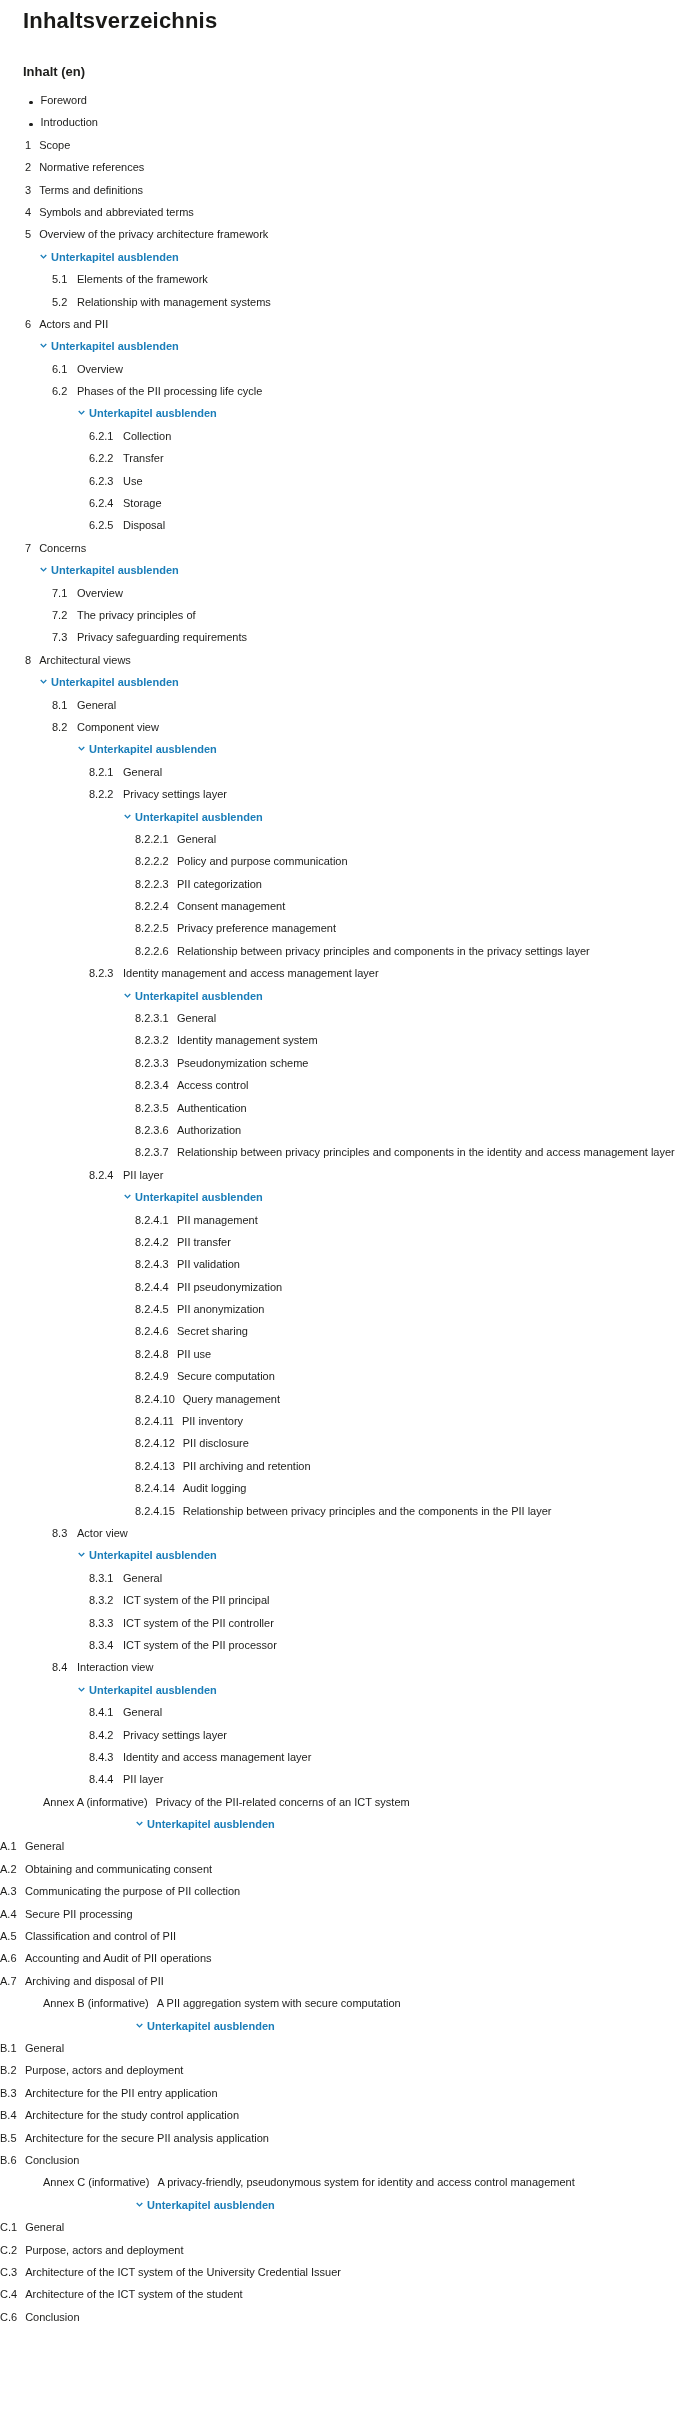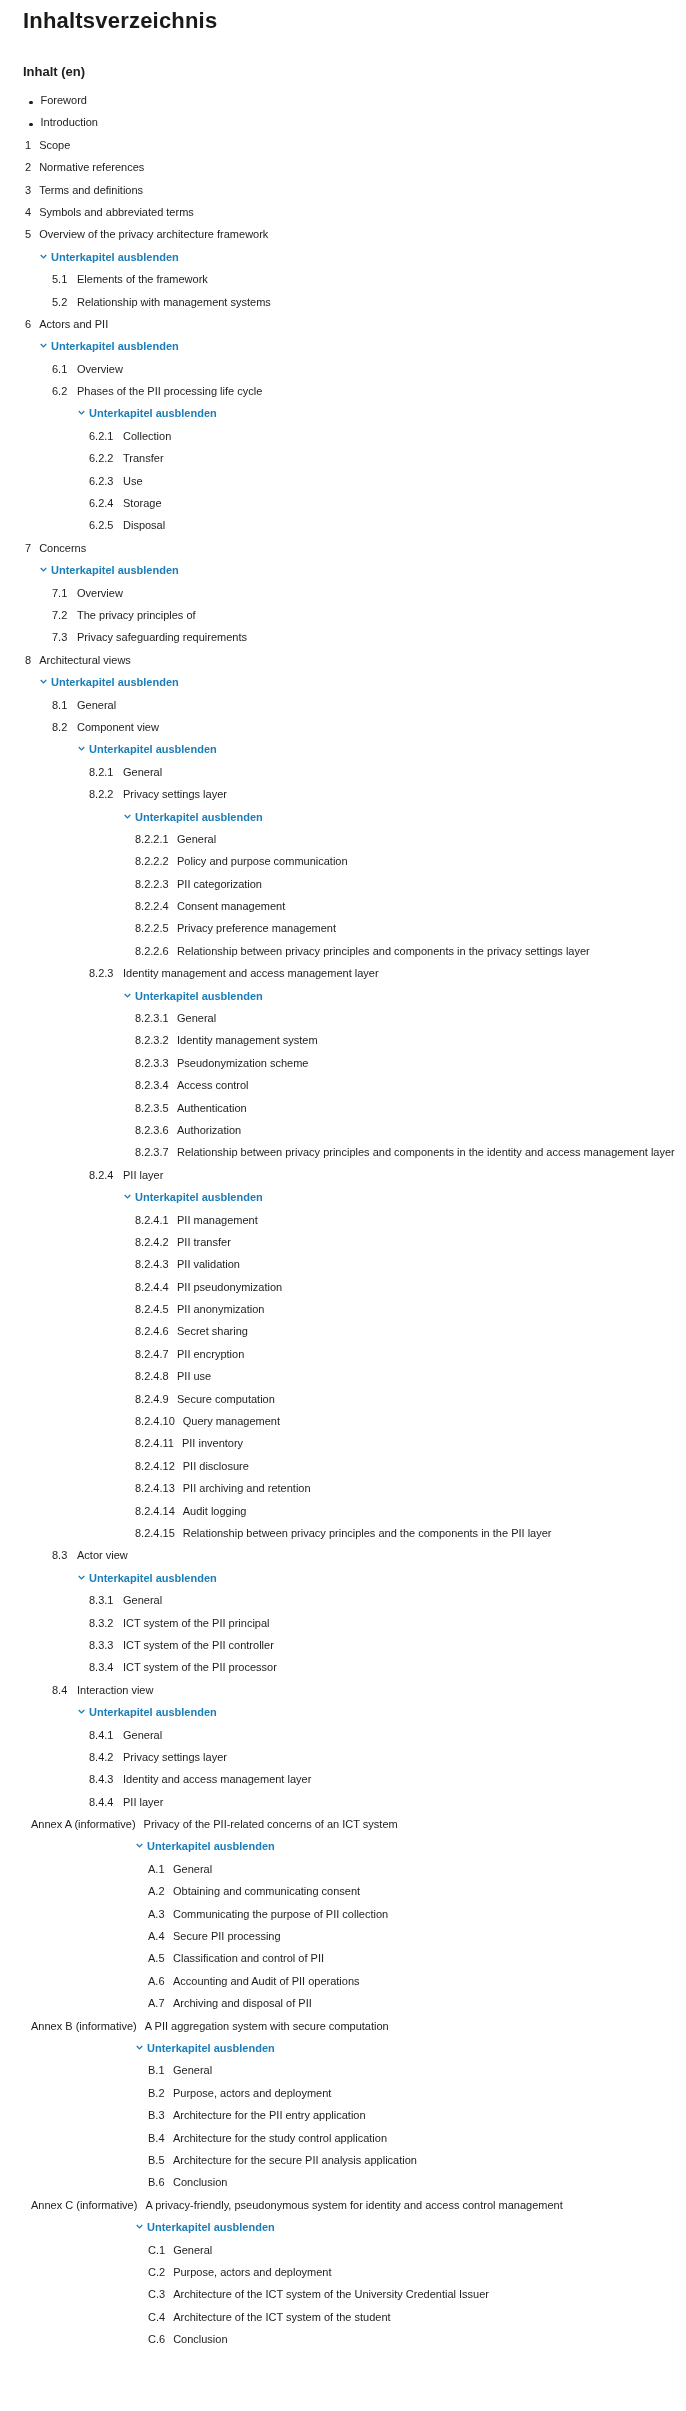--- a/index.html
+++ b/index.html
@@ -36,22 +36,22 @@
     white-space: nowrap;
   }
   .num { flex: 0 0 auto; padding-right: 8px; }
   .label { flex: 0 0 auto; }
 
   
   .lvl-a        { padding-left: 25px; }  .lvl-a .num        { min-width: 6px; }
   .lvl-b        { padding-left: 52px; }  .lvl-b .num        { min-width: 17px; }
   .lvl-c        { padding-left: 89px; }  .lvl-c .num        { min-width: 26px; }
   .lvl-d        { padding-left: 135px; } .lvl-d .num        { min-width: 34px; }
-  .lvl-annex    { padding-left: 31px; }  .lvl-annex .num    { min-width: 102px; }
-  .lvl-annexsub { padding-left: 148px; } .lvl-annexsub .num { min-width: 17px; }
+  .lvl-annex    { padding-left: 43px; }  .lvl-annex .num    { min-width: 102px; }
+  .lvl-annexsub { } .lvl-annexsub .num { min-width: 17px; }
   .lvl-bullet   { padding-left: 29px; }  .lvl-bullet .num   { min-width: 2px; }
 
   .dot {
     display: inline-block;
     width: 3.5px; height: 3.5px;
     border-radius: 50%;
     background: var(--text);
     margin-top: 4px;
   }
 
@@ -316,24 +316,20 @@
     </div>
     <div class="row lvl-d">
       <span class="num">8.2.4.5</span>
       <span class="label">PII anonymization</span>
     </div>
     <div class="row lvl-d">
       <span class="num">8.2.4.6</span>
       <span class="label">Secret sharing</span>
     </div>
     <div class="row lvl-d">
-      <span class="num">8.2.4.7</span>
-      <span class="label">PII encryption</span>
-    </div>
-    <div class="row lvl-d">
       <span class="num">8.2.4.8</span>
       <span class="label">PII use</span>
     </div>
     <div class="row lvl-d">
       <span class="num">8.2.4.9</span>
       <span class="label">Secure computation</span>
     </div>
     <div class="row lvl-d">
       <span class="num">8.2.4.10</span>
       <span class="label">Query management</span>

